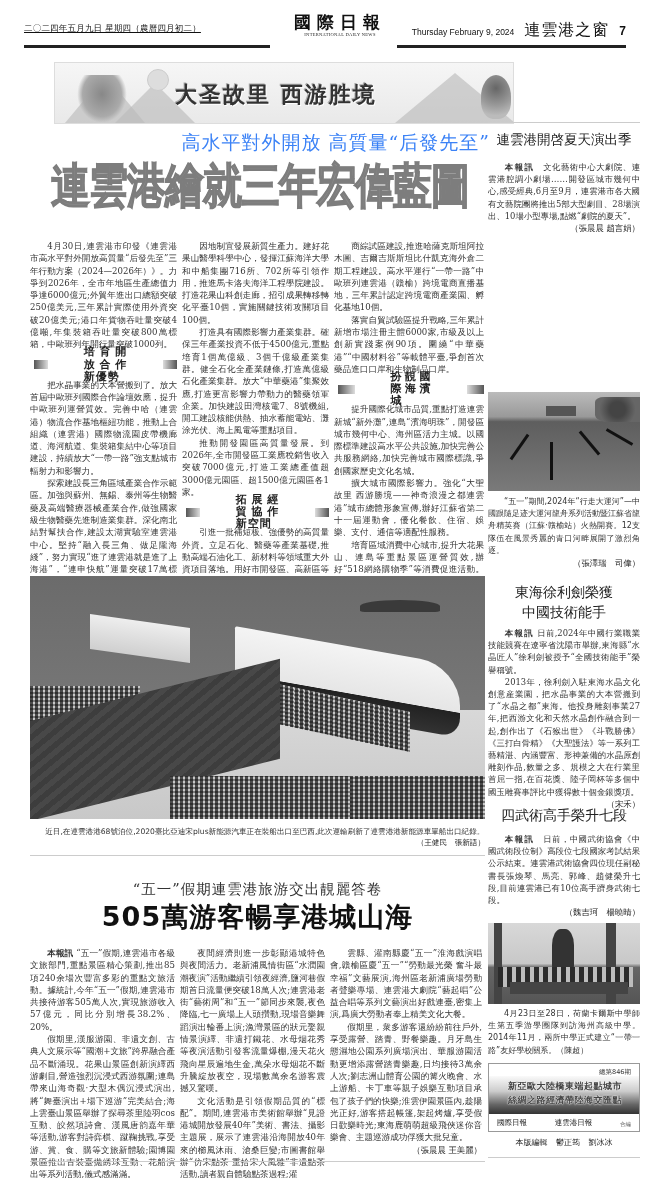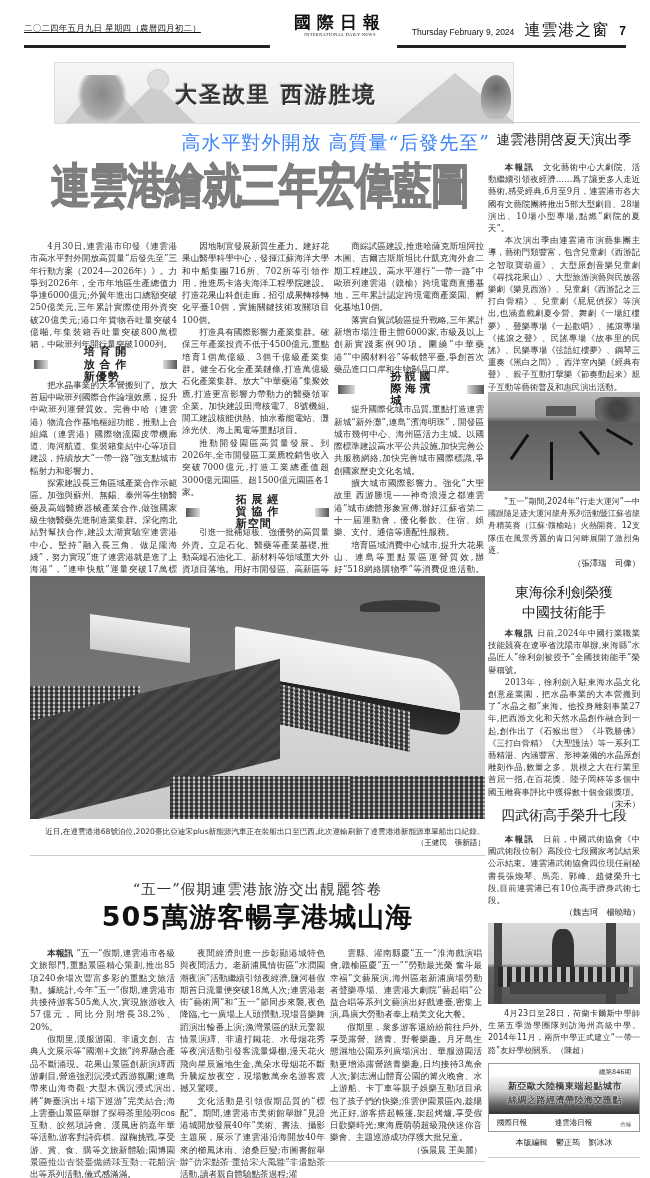--- a/index.html
+++ b/index.html
@@ -183,22 +183,21 @@
 <div class="col" style="left:330px;top:947px;width:152px;">
   <p>雲縣、灌南縣慶“五一”淮海戲演唱會,贛榆區慶“五一”“勞動最光榮 奮斗最幸福”文藝展演,海州區老新浦廣場勞動者聲樂專場、連雲港大劇院“藝起唱”公益合唱等系列文藝演出好戲連臺,密集上演,爲廣大勞動者奉上精美文化大餐。</p>
   <p>假期里，衆多游客還紛紛前往戶外,享受露營、踏青、野餐樂趣。月牙島生態濕地公園系列廣場演出、華服游園活動更增添露營踏青樂趣,日均接待3萬余人次;劉志洲山體育公園的篝火晚會、水上游船、卡丁車等親子娛樂互動項目承包了孩子們的快樂;淮雲伊園景區內,趁陽光正好,游客搭起帳篷,架起烤爐,享受假日歡樂時光;東海鹿萌萌超級飛俠迷你音樂會、主題巡游成功俘獲大批兒童。</p>
   <div class="byline">（張晨晨 王美麗）</div>
 </div>
 <div class="hr-thin" style="left:30px;top:1161px;width:455px;"></div>
 
 <div class="hr-thin" style="left:488px;top:122px;width:152px;"></div>
 <div class="rhead" style="top:131px;font-size:13.5px;">連雲港開啓夏天演出季</div>
 <div class="rcol" style="top:161px;">
-  <p><span class="lead">本報訊</span>　<span>文化藝術中心大劇院、活動繼續引領夜經濟……爲了讓更多人走近藝術,感受經典,6月至9月，連雲港市各大國有文藝院團將推出5部大型劇目、28場演出、10場小型專場,點燃“劇院的夏天”。</span></p>
-  <p>本次演出季由連雲港市演藝集團主導，藝術門類豐富，包含兒童劇《西游記之智取寶葫蘆》、大型原創音樂兒童劇《尋找花果山》、大型旅游演藝與民族器樂劇《樂見西游》、兒童劇《西游記之三打白骨精》、兒童劇《屁屁偵探》等演出,也涵蓋戲劇夏令營、舞劇《一場紅樓夢》、聲樂專場《一起歡唱》、搖滾專場《搖滾之聲》、民謠專場《故事里的民謠》、民樂專場《弦語紅樓夢》、鋼琴三重奏《黑白之間》、西洋室內樂《經典有聲》、親子互動打擊樂《節奏動起來》親子互動等藝術普及和惠民演出活動。</p>
+  <p><span class="lead">本報訊</span>　<span>文化藝術中心大劇院、連雲港腔調小劇場……開發區城市幾何中心,感受經典,6月至9月，連雲港市各大國有文藝院團將推出5部大型劇目、28場演出、10場小型專場,點燃“劇院的夏天”。</span></p>
   <div class="byline">（張晨晨 趙言娟）</div>
 </div>
 
 <div class="photo boat-photo">
   <div class="bldg"></div>
   <div class="trees"></div>
   <div class="boat" style="left:30px;top:40px;transform:rotate(35deg);"></div>
   <div class="boat" style="left:62px;top:50px;height:38px;"></div>
   <div class="boat" style="left:100px;top:36px;transform:rotate(-40deg);"></div>
   <div class="boat" style="left:130px;top:30px;transform:rotate(-60deg);"></div>

